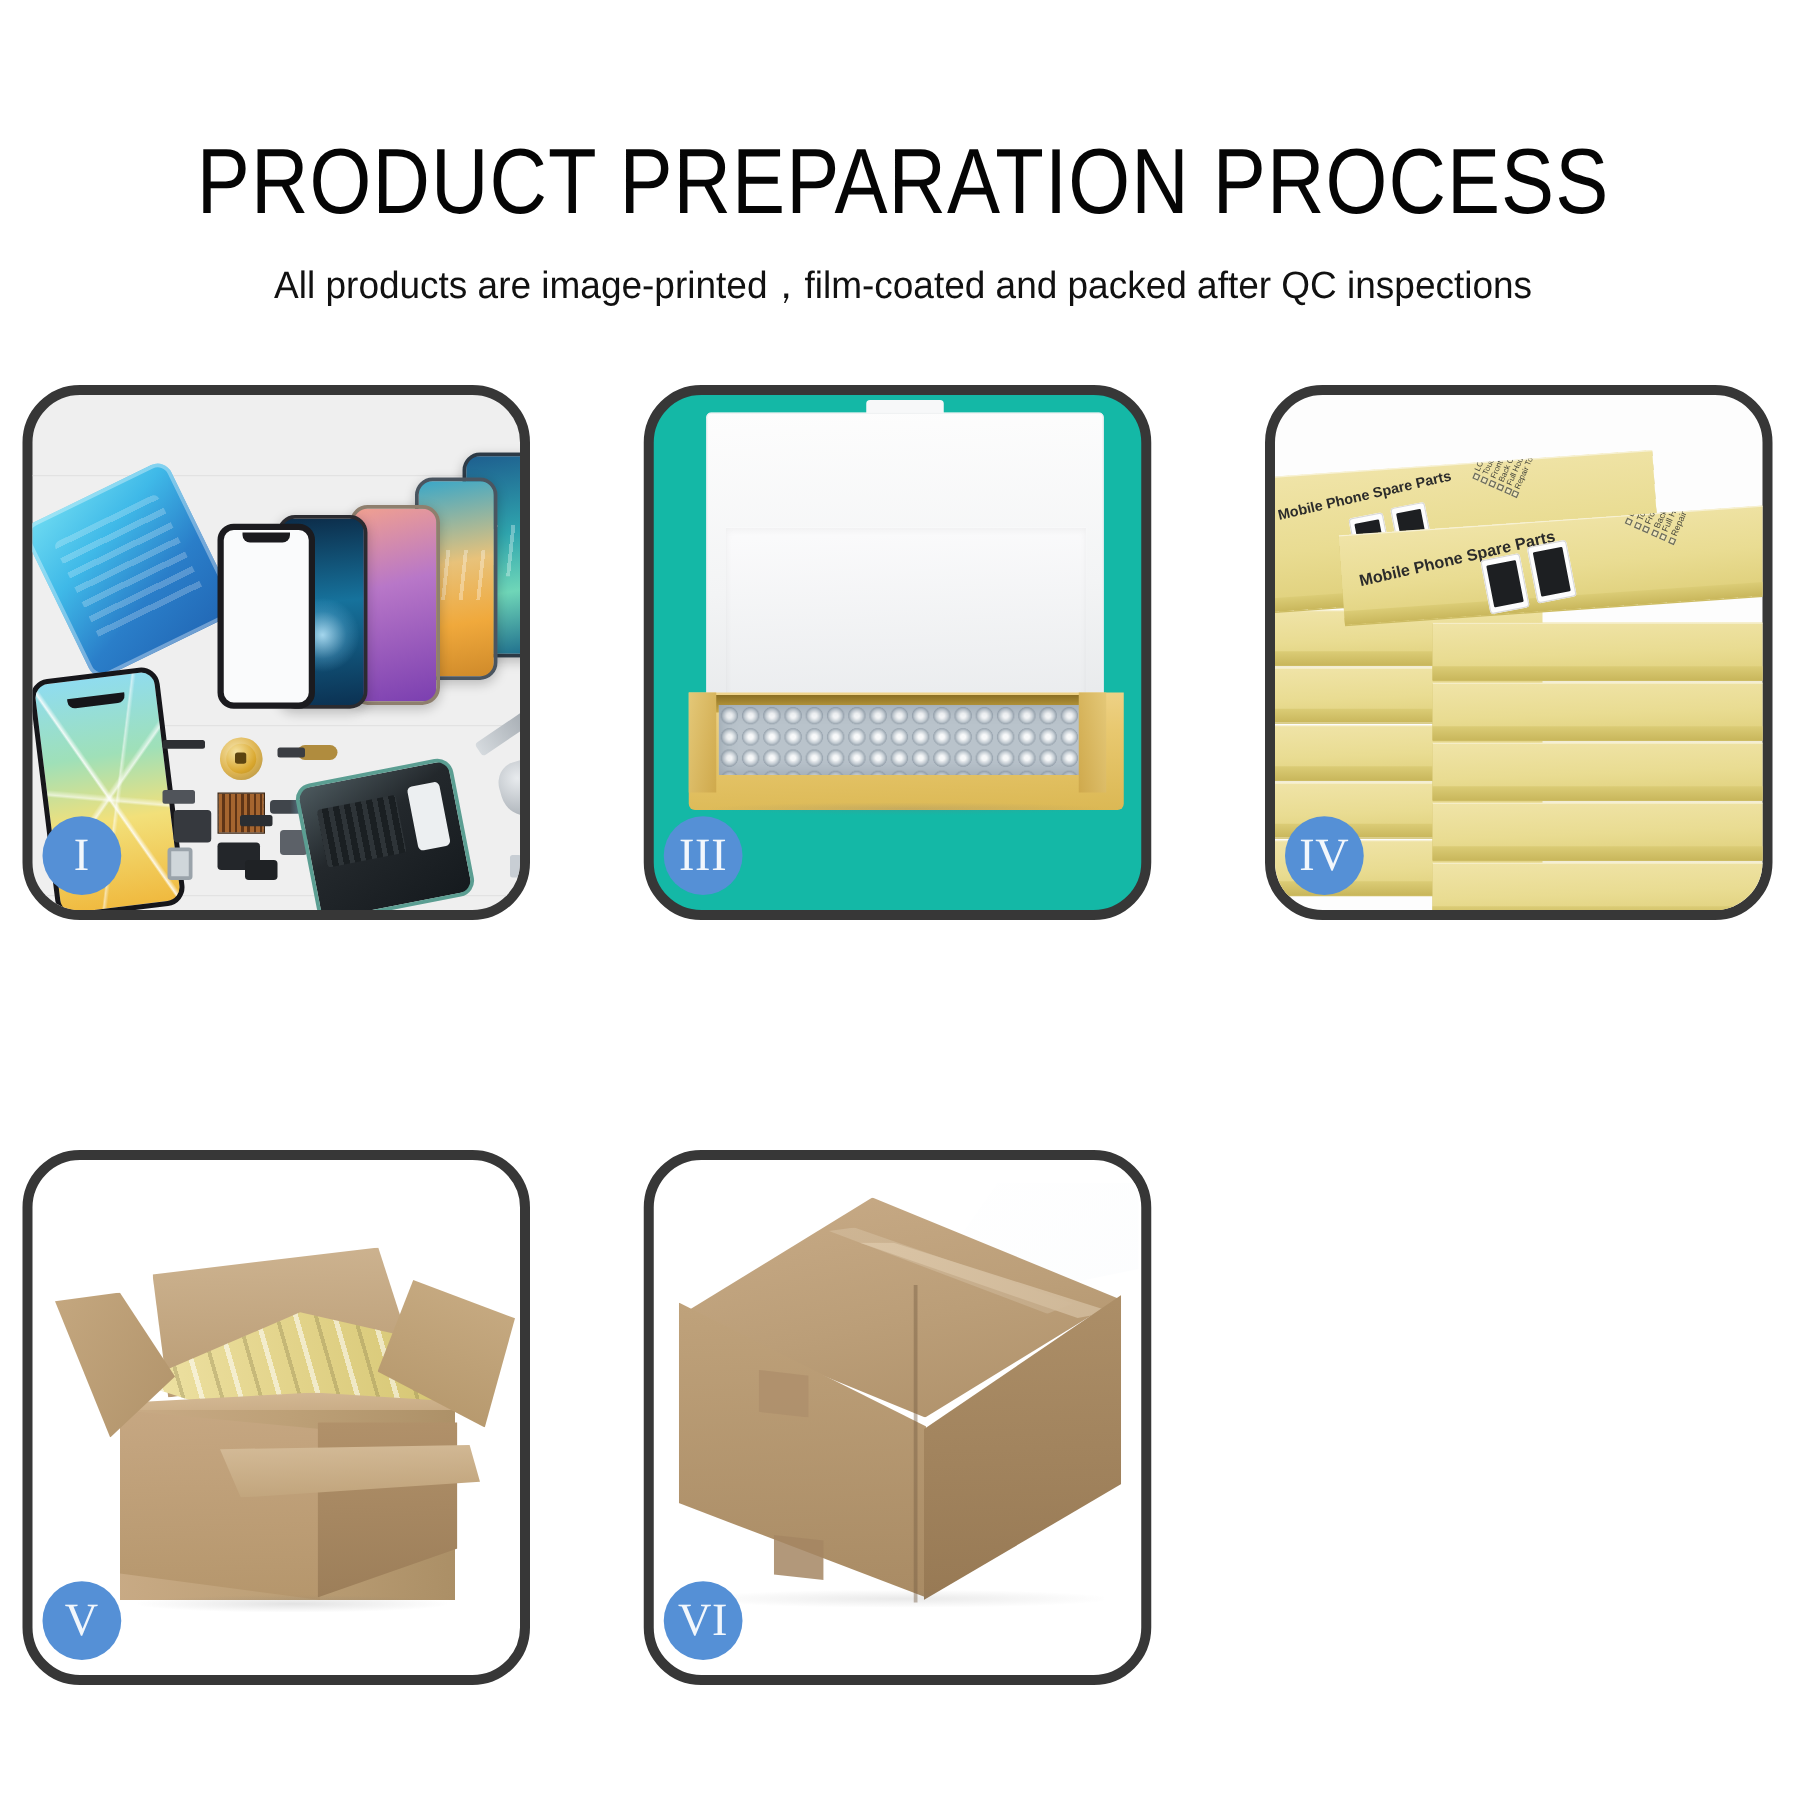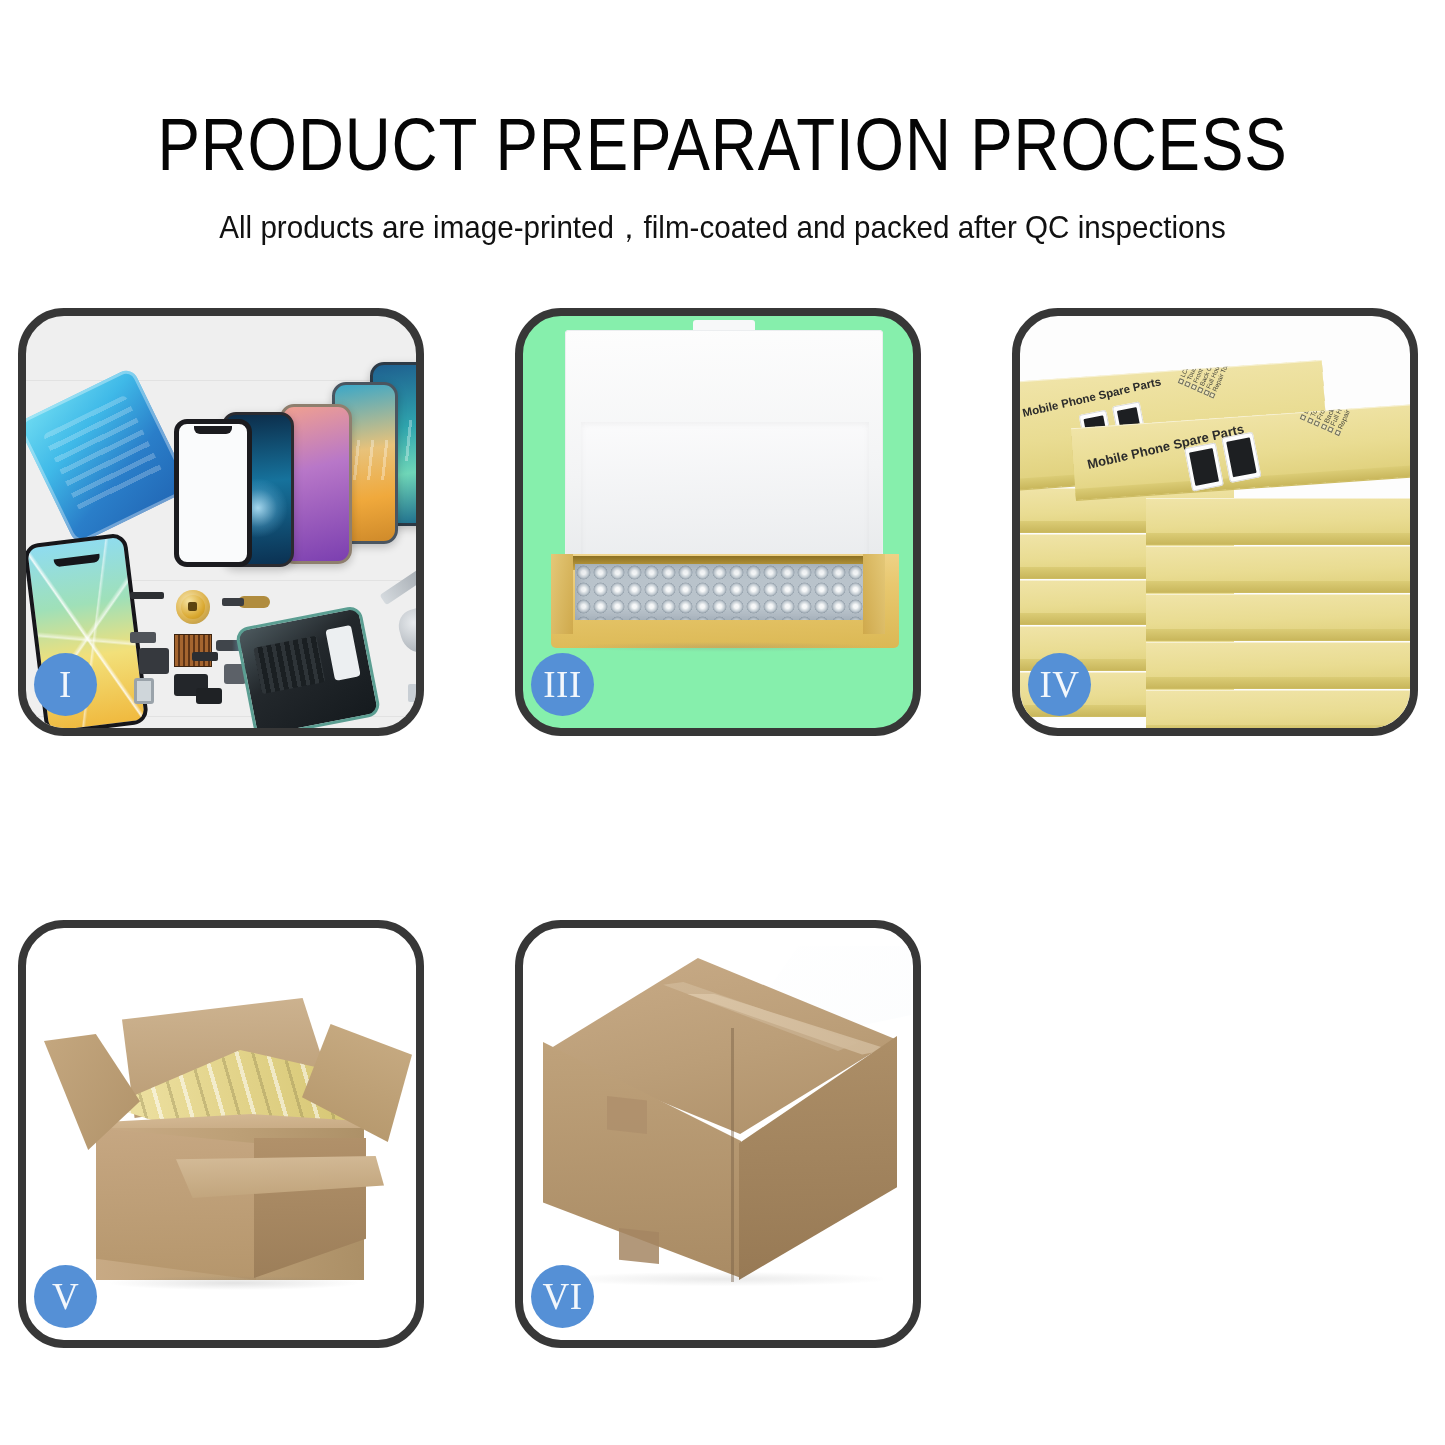--- a/index.html
+++ b/index.html
@@ -208,21 +208,21 @@
     background: linear-gradient(100deg, rgba(255,255,255,.5) 0 12%, rgba(255,255,255,0) 34%,
                 rgba(255,255,255,.42) 52%, rgba(255,255,255,0) 72%, rgba(255,255,255,.3) 96%);
     border-radius:7px;
   }
   .bw-seam {
     position:absolute; left:78px; width:196px; height:12px;
     background: linear-gradient(180deg, rgba(255,255,255,.75), rgba(200,210,218,.35));
   }
 
   
-  .p3 { background: #86efac; }
+  .p3 { background: #14b8a6; }
   .lid {
     position:absolute; left:42px; top:14px; width:318px; height:240px;
     background: linear-gradient(178deg,#fdfdfd 0%,#f3f4f5 58%,#e7e9eb 100%);
     border-radius: 4px 4px 0 0;
     box-shadow: inset 0 0 0 1px #eceef0;
   }
   .lid-tab {
     position:absolute; left:170px; top:4px; width:62px; height:16px;
     background:#f7f8f9; border-radius:3px 3px 0 0;
   }

